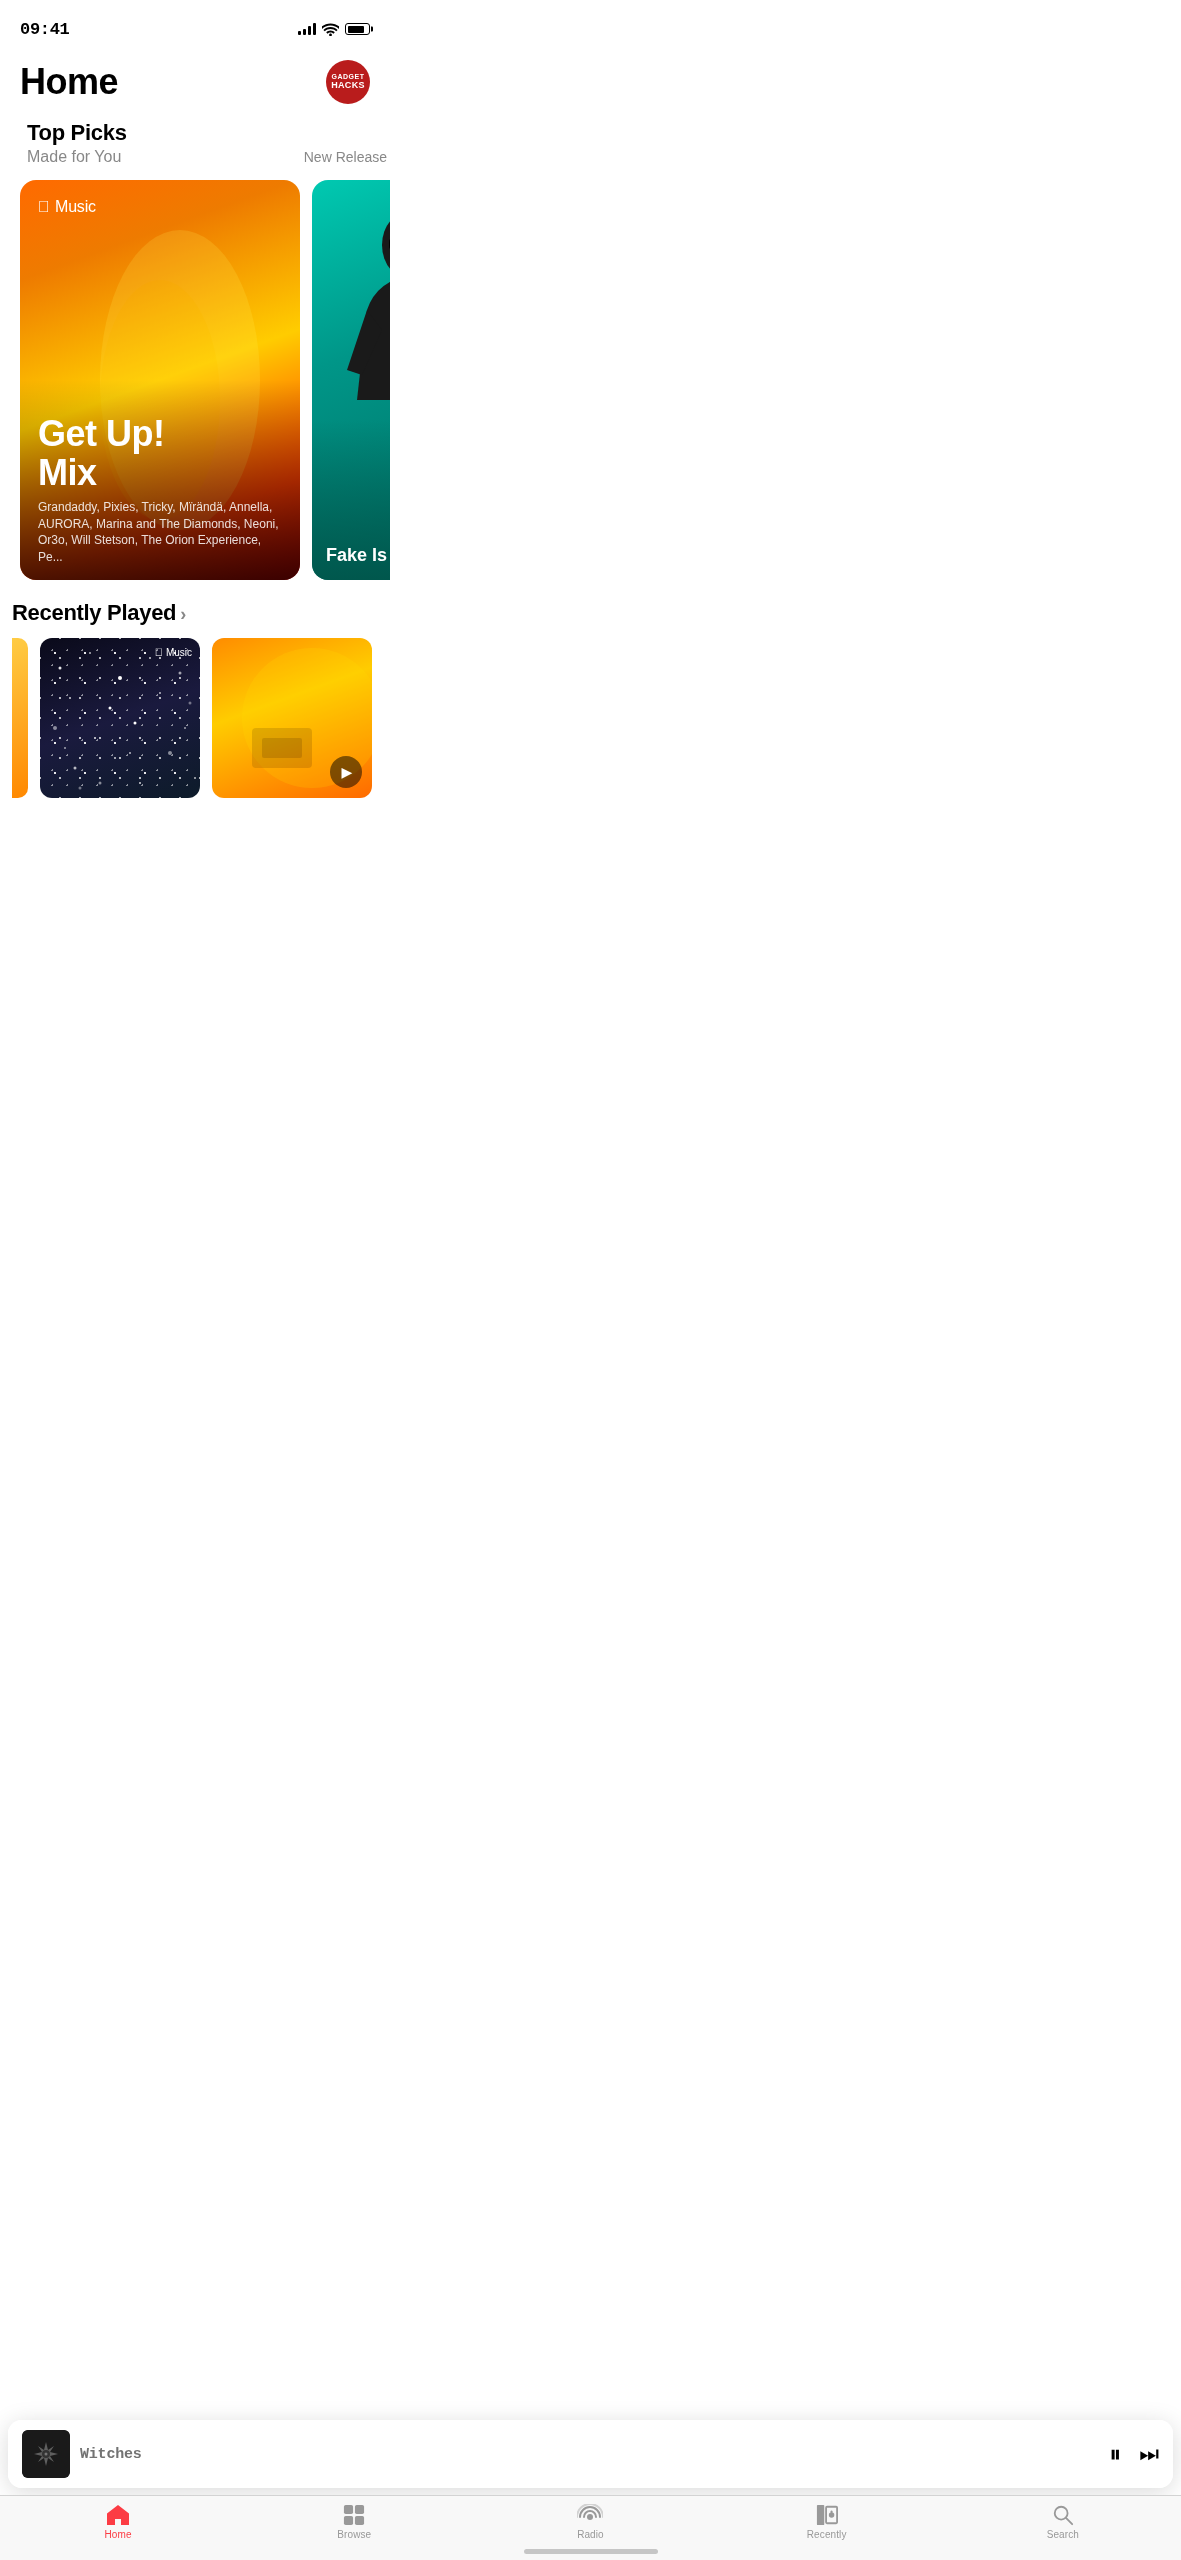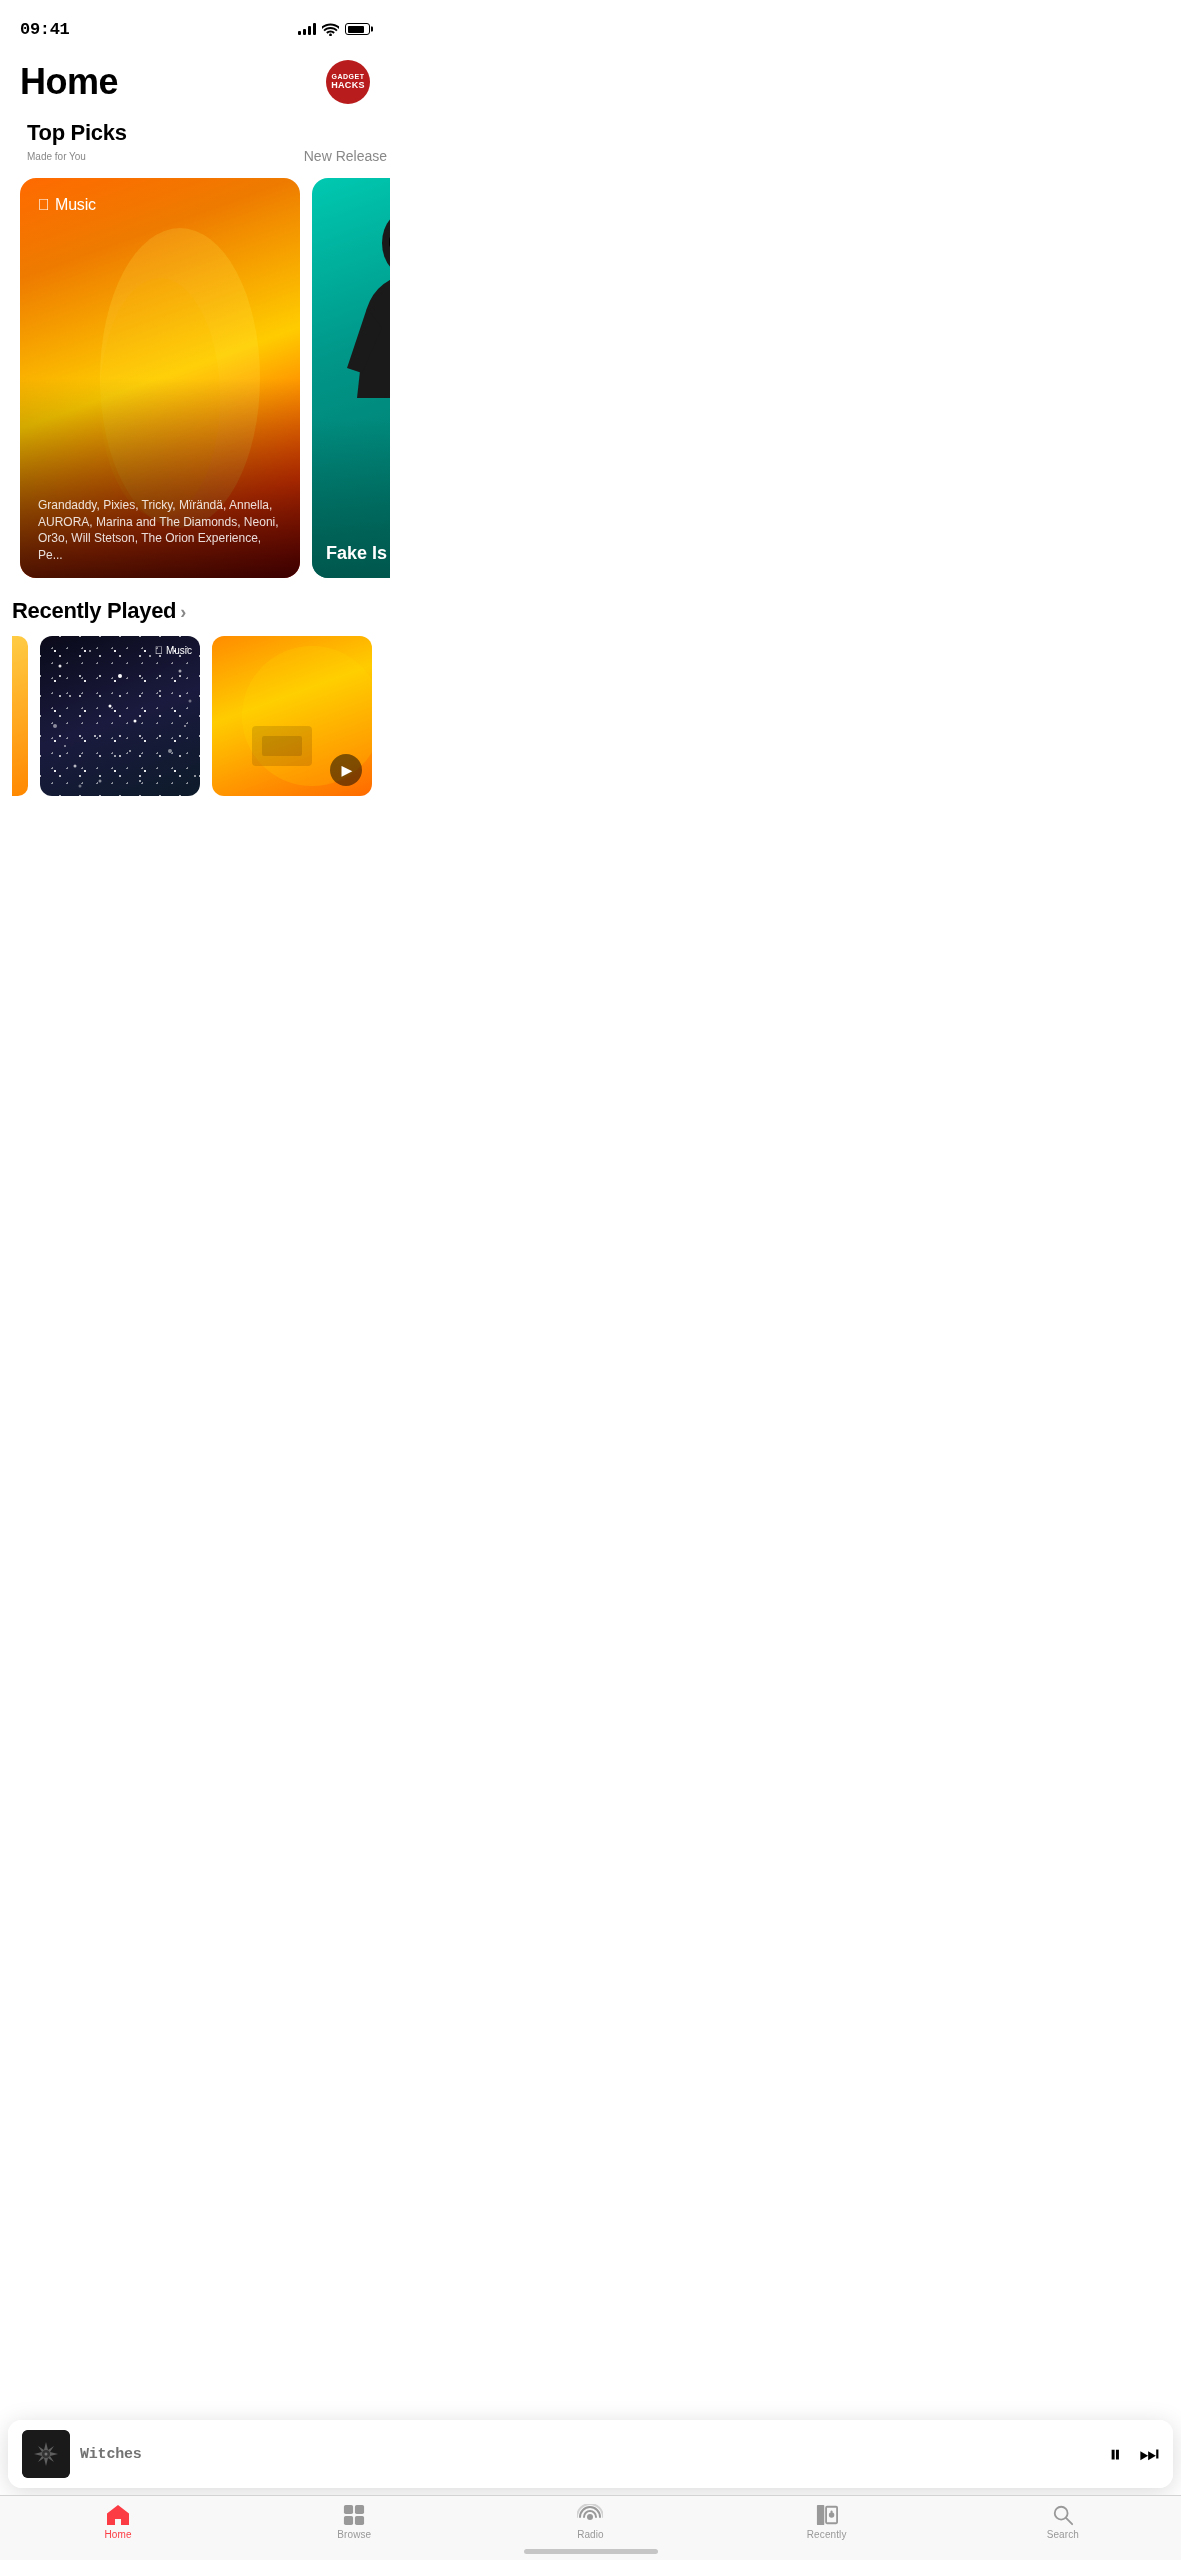--- a/index.html
+++ b/index.html
@@ -125,21 +125,21 @@
       color: #000;
       letter-spacing: -0.3px;
     }
     .section-subtitle-row {
       display: flex;
       justify-content: space-between;
       align-items: center;
       margin-top: 2px;
     }
     .section-subtitle {
-      font-size: 10px;
+      font-size: 16px;
       color: #888;
       font-weight: 400;
     }
     .section-link {
       font-size: 14px;
       color: #888;
       font-weight: 400;
     }
 
     
@@ -480,20 +480,24 @@
         <ellipse cx="160" cy="200" rx="80" ry="150" fill="#ffee55" opacity="0.6"></ellipse>
         <ellipse cx="140" cy="220" rx="60" ry="120" fill="#ffcc00" opacity="0.4"></ellipse>
       </svg>
       <div class="card-overlay-dark"></div>
       <div class="card-content">
         <div class="card-apple-music">
           <span class="apple-logo"></span>
           <span class="apple-music-text">Music</span>
         </div>
         <div>
+          <div class="card-title">
+            <span style="white-space:pre-line">Get Up!
+Mix</span>
+          </div>
           <div class="card-artists" style="white-space:pre-line">Grandaddy, Pixies, Tricky, Mïrändä, Annella,
 AURORA, Marina and The Diamonds, Neoni,
 Or3o, Will Stetson, The Orion Experience, Pe...</div>
         </div>
       </div>
     </div>
 
     <div class="second-card">
       <div class="card-bg-teal"></div>
 

